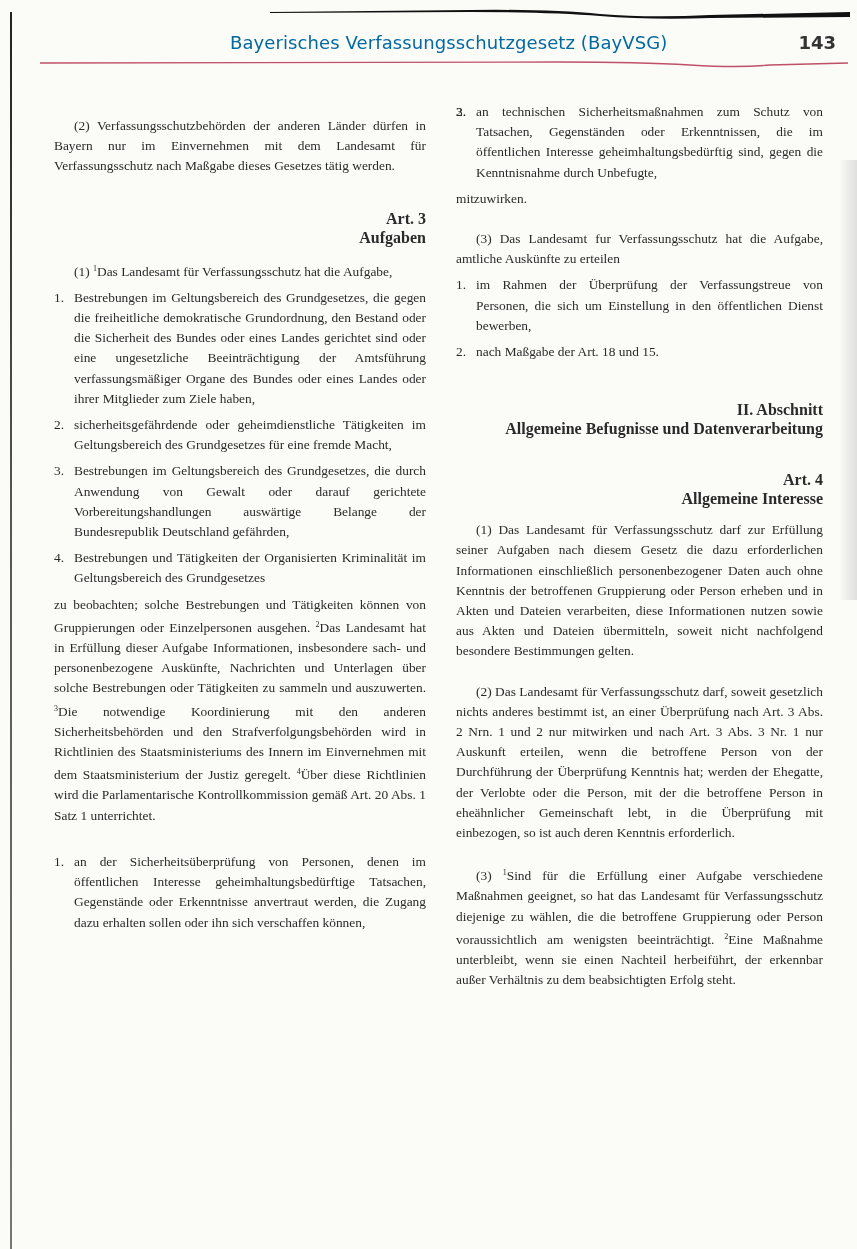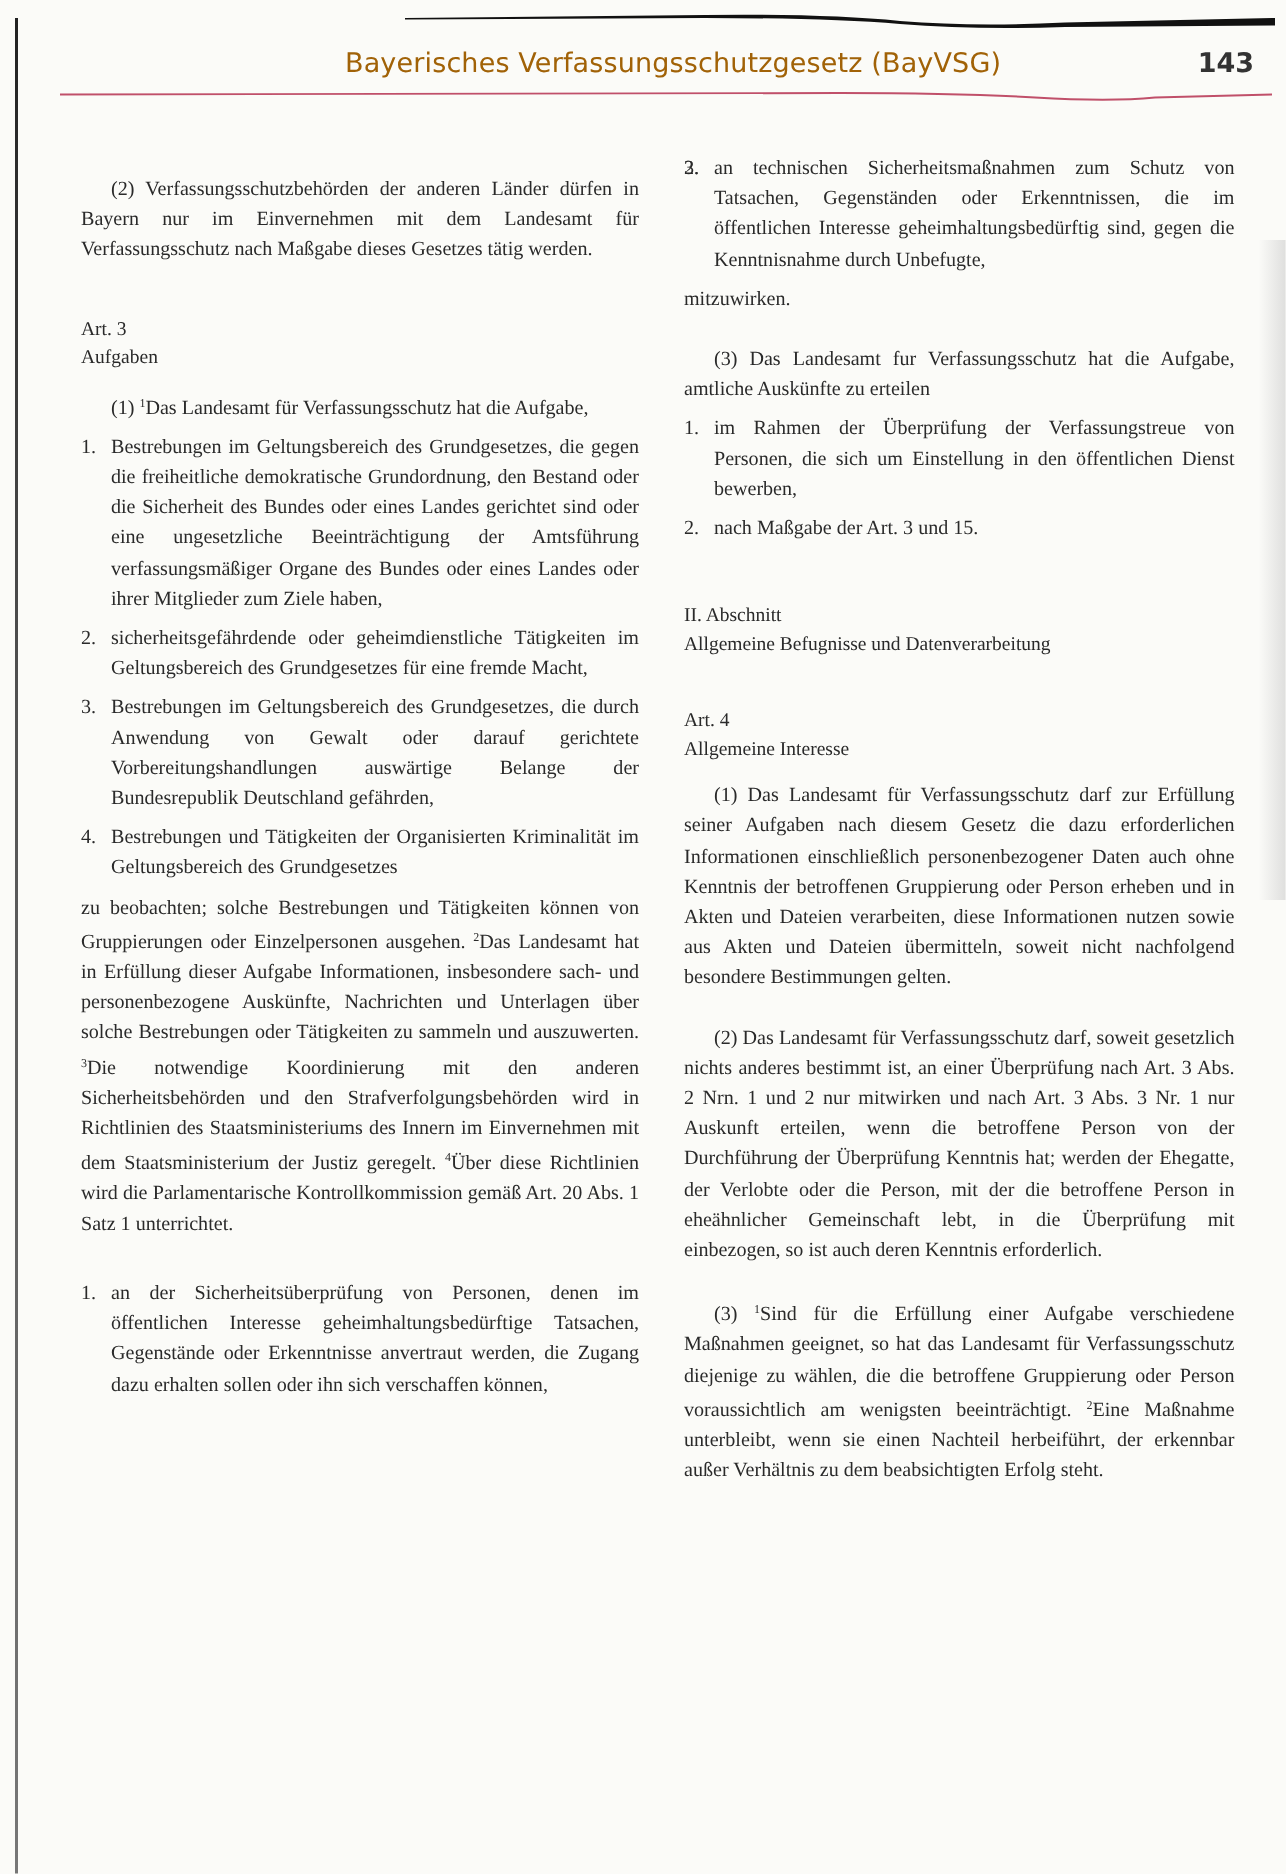--- a/index.html
+++ b/index.html
@@ -21,42 +21,42 @@
   .edge-shadow {
     position: absolute; right: 0; top: 160px; width: 18px; height: 440px;
     background: linear-gradient(to right, rgba(255,255,255,0), rgba(200,200,200,0.55));
   }
   .header {
     position: absolute; left: 40px; top: 30px; width: 808px; height: 34px;
   }
   .header-title {
     position: absolute; left: 190px; top: 2px;
     font-family: "DejaVu Sans", "Liberation Sans", sans-serif;
-    font-size: 18px; color: #a16207; letter-spacing: 0.1px;
+    font-size: 18px; color: #0369a1; letter-spacing: 0.1px;
   }
   .page-number {
     position: absolute; right: 12px; top: 2px;
     font-family: "DejaVu Sans", "Liberation Sans", sans-serif;
     font-size: 18px; font-weight: bold; color: #333; text-align: center;
   }
   .header-rule {
     position: absolute; left: 0; top: 30px; width: 808px; height: 8px;
   }
   .col {
     position: absolute; top: 96px; font-size: 13.4px; line-height: 20.2px;
     text-align: justify; hyphens: manual;
   }
   .col-left { left: 54px; width: 372px; }
   .col-right { left: 456px; width: 367px; }
   p { margin: 0; }
   .para { text-indent: 20px; }
   .gap { height: 20px; }
   .gap-sm { height: 12px; }
   .heading {
-    text-align: left; font-weight: normal; font-size: 13px; line-height: 19px;
+    text-align: right; font-weight: bold; font-size: 16px; line-height: 19px;
   }
   ol.items { list-style: none; margin: 6px 0 0 0; padding: 0; }
   ol.items li { position: relative; padding-left: 20px; margin-bottom: 6px; }
   .num { position: absolute; left: 0; top: 0; }
   sup.s { font-size: 8px; vertical-align: 5px; }
 </style>
 </head>
 <body>
 
 <div class="binding-line"></div>
@@ -102,21 +102,21 @@
 <div class="col col-right">
   <ol class="items" style="margin-top:0">
     <li><span class="num">2.</span></li>
     <li><span class="num">3.</span><span>an technischen Sicherheitsmaßnahmen zum Schutz von Tatsachen, Gegenständen oder Erkenntnissen, die im öffentlichen Interesse geheimhaltungsbedürftig sind, gegen die Kenntnisnahme durch Unbefugte,</span></li>
   </ol>
   <p>mitzuwirken.</p>
   <div class="gap"></div>
   <p class="para">(3) Das Landesamt fur Verfassungsschutz hat die Aufgabe, amtliche Auskünfte zu erteilen</p>
   <ol class="items">
     <li><span class="num">1.</span><span>im Rahmen der Überprüfung der Verfassungstreue von Personen, die sich um Einstellung in den öffentlichen Dienst bewerben,</span></li>
-    <li><span class="num">2.</span><span>nach Maßgabe der Art. 3 und 15.</span></li>
+    <li><span class="num">2.</span><span>nach Maßgabe der Art. 18 und 15.</span></li>
   </ol>
   <div class="gap"></div>
   <div class="gap-sm"></div>
   <div class="heading">II. Abschnitt</div>
   <div class="heading">Allgemeine Befugnisse und Datenverarbeitung</div>
   <div class="gap"></div>
   <div class="gap-sm"></div>
   <div class="heading">Art. 4</div>
   <div class="heading">Allgemeine Interesse</div>
   <div class="gap-sm"></div>

